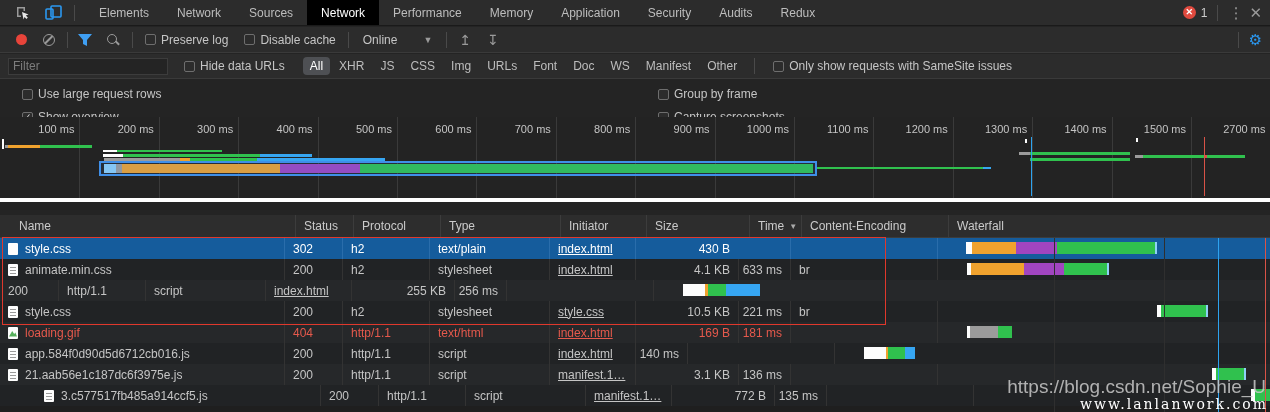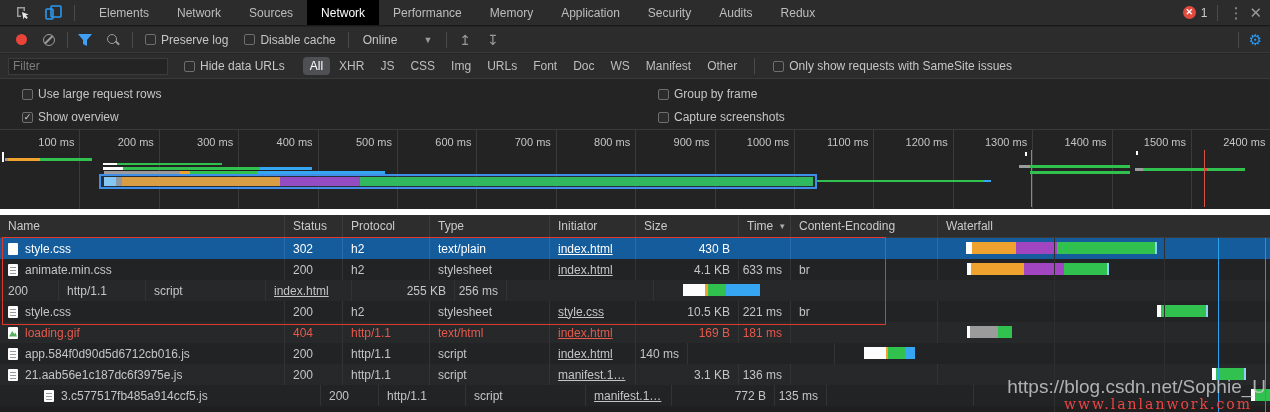--- a/index.html
+++ b/index.html
@@ -45,32 +45,32 @@
   #filter-input { width:160px; height:17px; background:#242424; border:1px solid #3c3c3c;
     color:#c5c5c5; font:inherit; padding:0 4px; outline:none; }
   #filter-input::placeholder { color:#7c7c7c; }
   .ftypes { display:flex; align-items:center; gap:2px; margin-left:10px; }
   .ftype { padding:2px 7px; border-radius:4px; color:#bdbdbd; cursor:pointer; white-space:nowrap; }
   .ftype.active { background:#4e5054; color:#fff; }
   
   #options { position:absolute; left:0; top:80px; width:1270px; height:50px; background:#242424; border-bottom:1px solid #3a3a3a; }
   #options .cbrow { position:absolute; }
   
-  #overview { position:absolute; left:0; top:130px; width:1270px; height:85px;
-    background:#232323; border-bottom:6px solid #ffffff; overflow:hidden; }
+  #overview { position:absolute; left:0; top:117px; width:1270px; height:85px;
+    background:#232323; border-bottom:4px solid #ffffff; overflow:hidden; }
   .gridline { position:absolute; top:0; bottom:0; width:1px; background:#3a3a3a; }
   .ticklabel { position:absolute; top:6px; color:#c5c5c5; font-size:11px; white-space:nowrap; transform:translateX(-100%); padding-right:5px; }
   .ovbar { position:absolute; }
   .ovsel { position:absolute; border:2px solid #3f8fe8; background:rgba(60,130,220,0.12); }
   .vmark { position:absolute; top:20px; bottom:2px; width:1px; }
   
   #grid-header { position:absolute; left:0; top:215px; width:1270px; height:23px;
     background:#2d2d2d; border-bottom:1px solid #3c3c3c; display:flex; }
   .hcell { border-left:1px solid #3c3c3c; display:flex; align-items:center; padding:0 8px; color:#cacaca; white-space:nowrap; overflow:hidden; cursor:pointer; }
-  .hcell:first-child { border-left:none; }
+  .hcell:first-child { border-left:none;margin-left:11px; }
   .sortarrow { font-size:8px; color:#aaa; margin-left:5px; }
   #rows { position:absolute; left:0; top:238px; width:1270px; height:174px; background:#1f1f1f; }
   .trow { position:absolute; left:0; width:1270px; height:21px; display:flex; }
   .tcell { border-left:1px solid #333; height:21px; display:flex; align-items:center; padding:0 8px; white-space:nowrap; overflow:hidden; }
   .tcell:first-child { border-left:none; }
   .tcell.r { justify-content:flex-end; }
   .trow.odd  { background:#26282a; }
   .trow.even { background:#212325; }
   .trow.selected { background:#155c9c; color:#fff; }
   .trow.selected .tcell { border-left-color:#2a6dab; }
@@ -80,21 +80,21 @@
   .fic.doc::after { content:""; position:absolute; left:2px; right:2px; top:3px; height:7px;
     background:repeating-linear-gradient(#9a9a9a 0 1px, transparent 1px 3px); }
   .fic.img::after { content:""; position:absolute; left:1px; right:1px; bottom:2px; height:6px;
     background:#57b05c; clip-path:polygon(0 100%, 40% 10%, 65% 60%, 80% 35%, 100% 100%); }
   .wfseg { position:absolute; top:4px; height:12px; }
   .wfline { position:absolute; top:0; bottom:0; width:1px; }
   .wfgrid { position:absolute; top:0; bottom:0; width:1px; background:#2f2f2f; }
   
   #red-box { position:absolute; border:1px solid #e0382c; pointer-events:none; }
   #wm1 { position:absolute; right:4px; top:376px; color:#c9c9c9; font-size:19px; opacity:.85; pointer-events:none; }
-  #wm2 { position:absolute; right:18px; top:396px; color:#ef4444; font-size:14px; letter-spacing:2px;
+  #wm2 { position:absolute; right:2px; top:396px; color:#ffffff; font-size:14px; letter-spacing:2px;
     font-family:"DejaVu Serif", serif; pointer-events:none; }
   svg { display:block; }
 </style>
 </head>
 <body>
 
 <div id="devtools">
 
   <div id="tabbar">
     <div class="tb-icons">
@@ -237,21 +237,21 @@
       <div class="gridline" style="left: 873.4px;"></div>
       <div class="ticklabel" style="left: 873.4px;">1100 ms</div>
       <div class="gridline" style="left: 952.8px;"></div>
       <div class="ticklabel" style="left: 952.8px;">1200 ms</div>
       <div class="gridline" style="left: 1032.2px;"></div>
       <div class="ticklabel" style="left: 1032.2px;">1300 ms</div>
       <div class="gridline" style="left: 1111.6px;"></div>
       <div class="ticklabel" style="left: 1111.6px;">1400 ms</div>
       <div class="gridline" style="left: 1191px;"></div>
       <div class="ticklabel" style="left: 1191px;">1500 ms</div>
-      <div class="ticklabel" style="left: 1270.4px;">2400 ms</div>
+      <div class="ticklabel" style="left: 1270.4px;">2700 ms</div>
       <div class="ovbar" style="left: 5px; top: 28px; width: 3px; height: 3px; background: rgb(155, 155, 155);"></div>
       <div class="ovbar" style="left: 8px; top: 28px; width: 32px; height: 3px; background: rgb(240, 162, 46);"></div>
       <div class="ovbar" style="left: 40px; top: 28px; width: 52px; height: 3px; background: rgb(48, 193, 78);"></div>
       <div class="ovbar" style="left: 103px; top: 33px; width: 14px; height: 2px; background: rgb(253, 253, 253);"></div>
       <div class="ovbar" style="left: 117px; top: 33px; width: 105px; height: 2px; background: rgb(48, 193, 78);"></div>
       <div class="ovbar" style="left: 103px; top: 37px; width: 20px; height: 3px; background: rgb(253, 253, 253);"></div>
       <div class="ovbar" style="left: 123px; top: 37px; width: 137px; height: 3px; background: rgb(48, 193, 78);"></div>
       <div class="ovbar" style="left: 260px; top: 37px; width: 52px; height: 3px; background: rgb(54, 166, 242);"></div>
       <div class="ovbar" style="left: 104px; top: 41px; width: 76px; height: 3px; background: rgb(155, 155, 155);"></div>
       <div class="ovbar" style="left: 180px; top: 41px; width: 10px; height: 3px; background: rgb(240, 162, 46);"></div>

